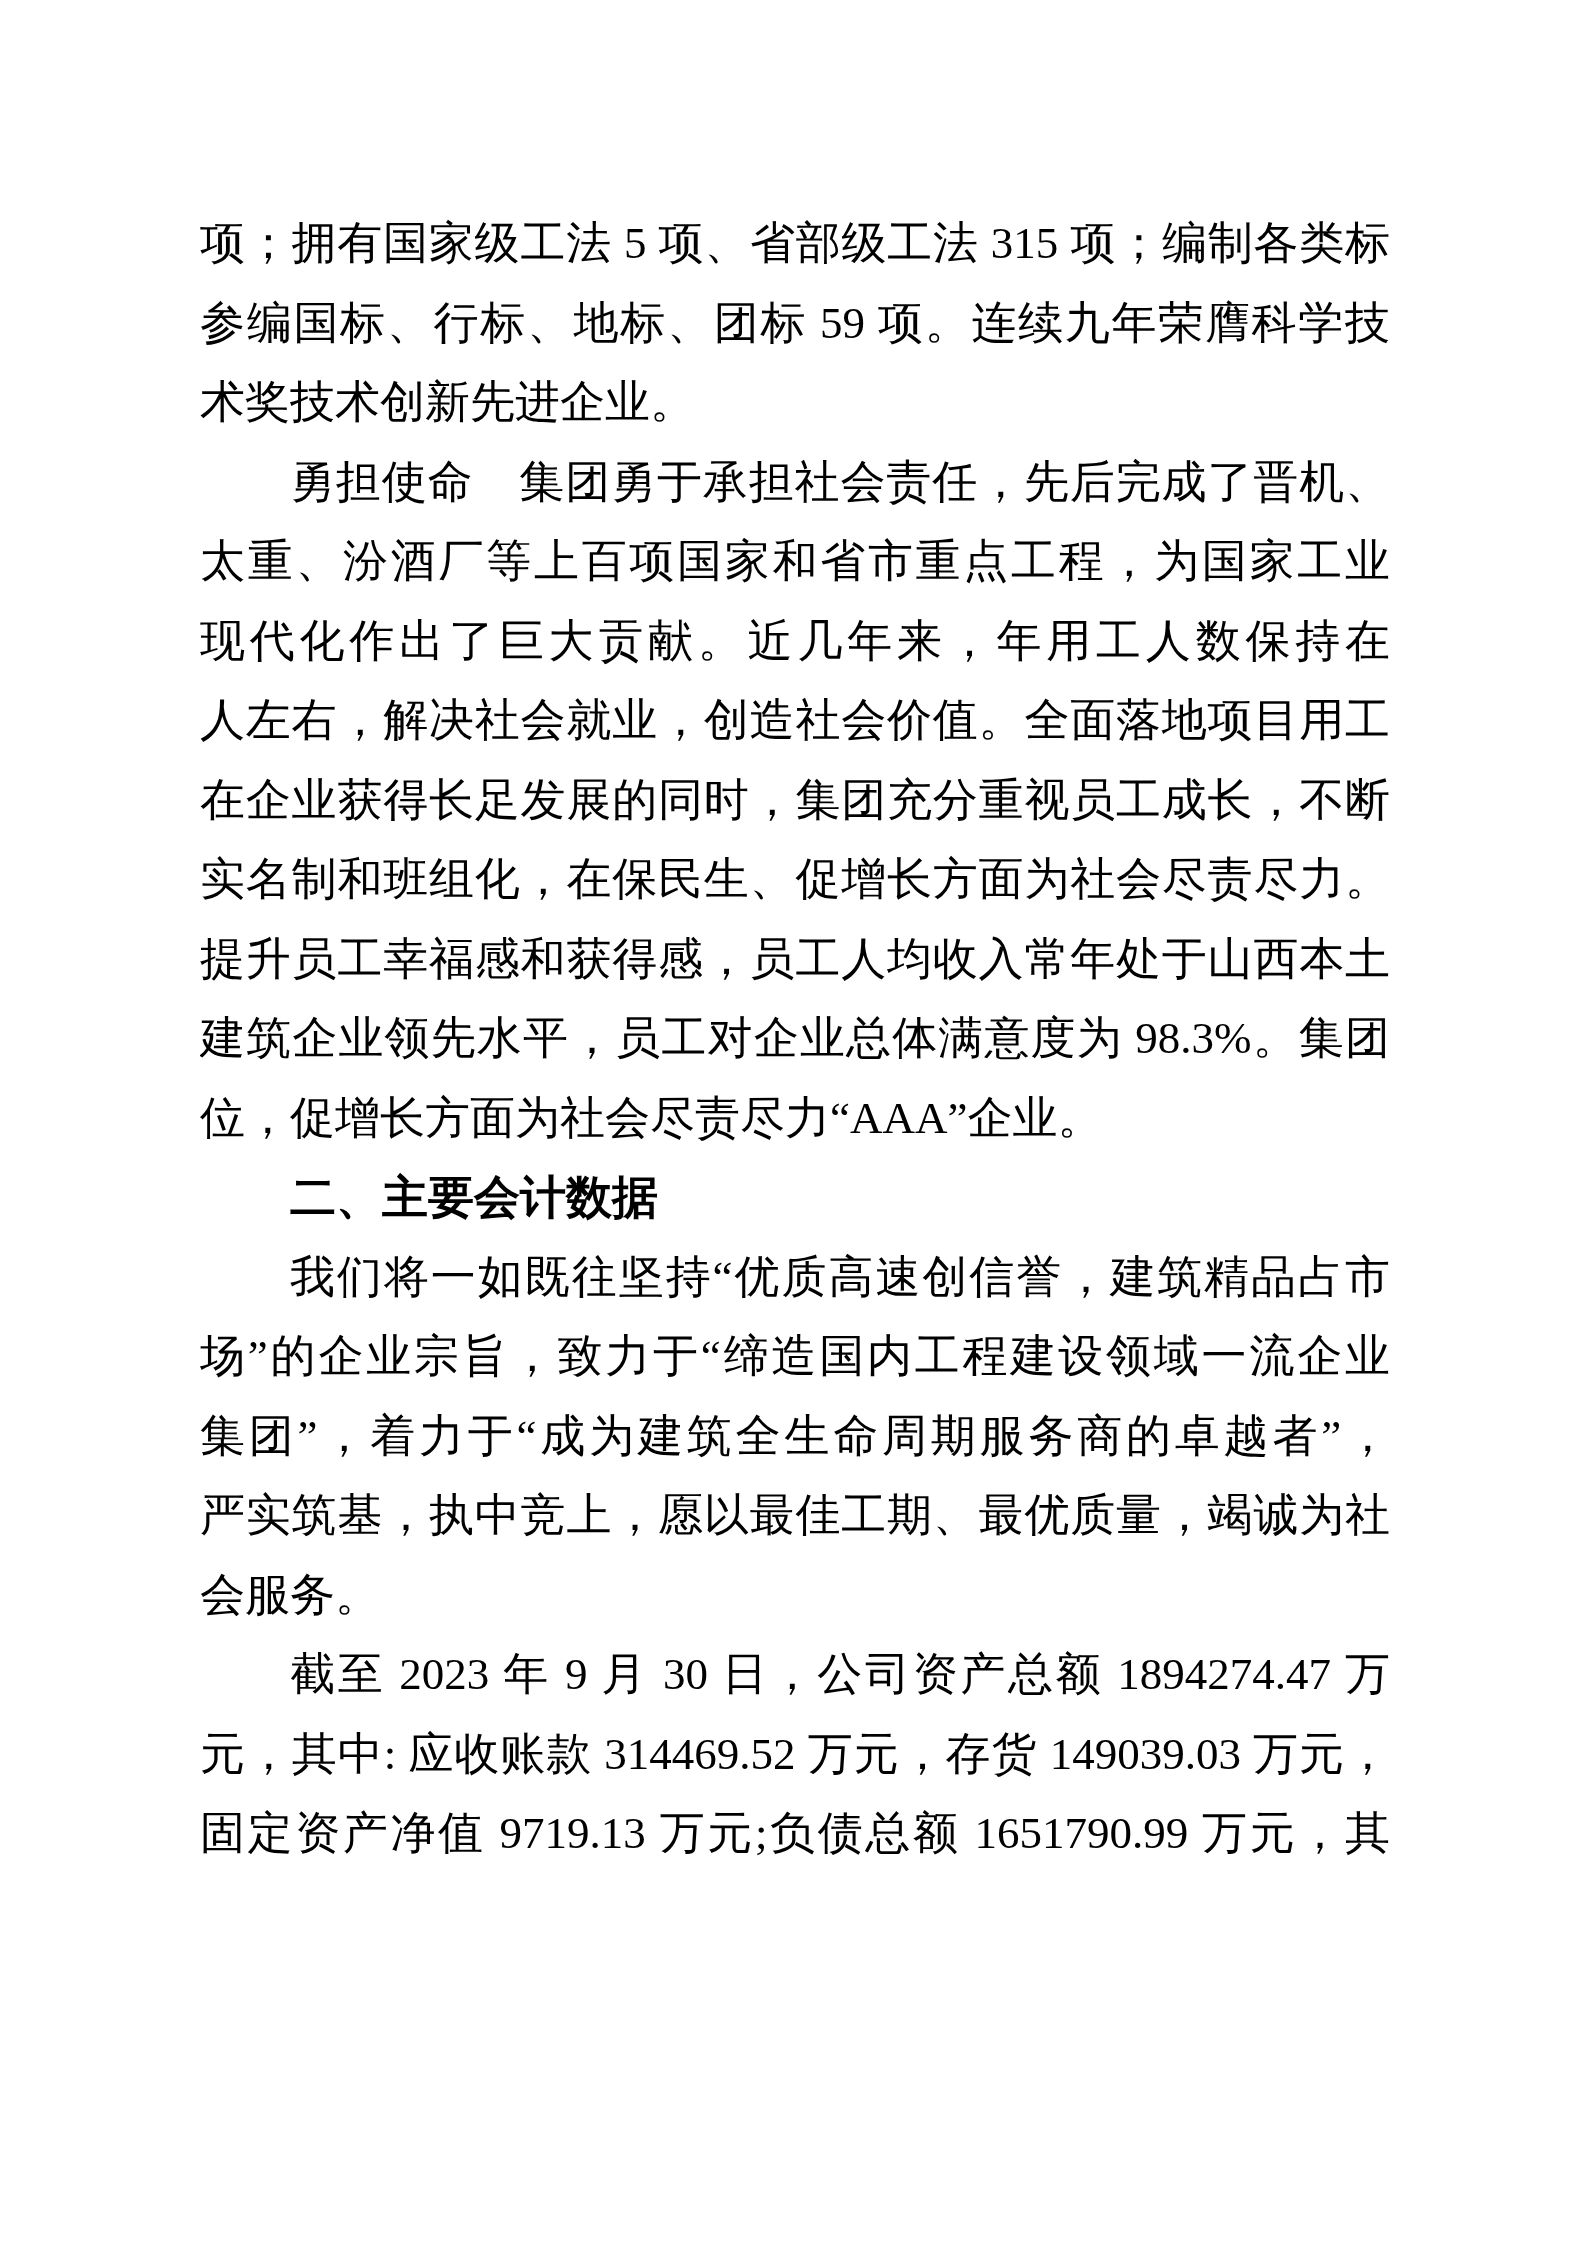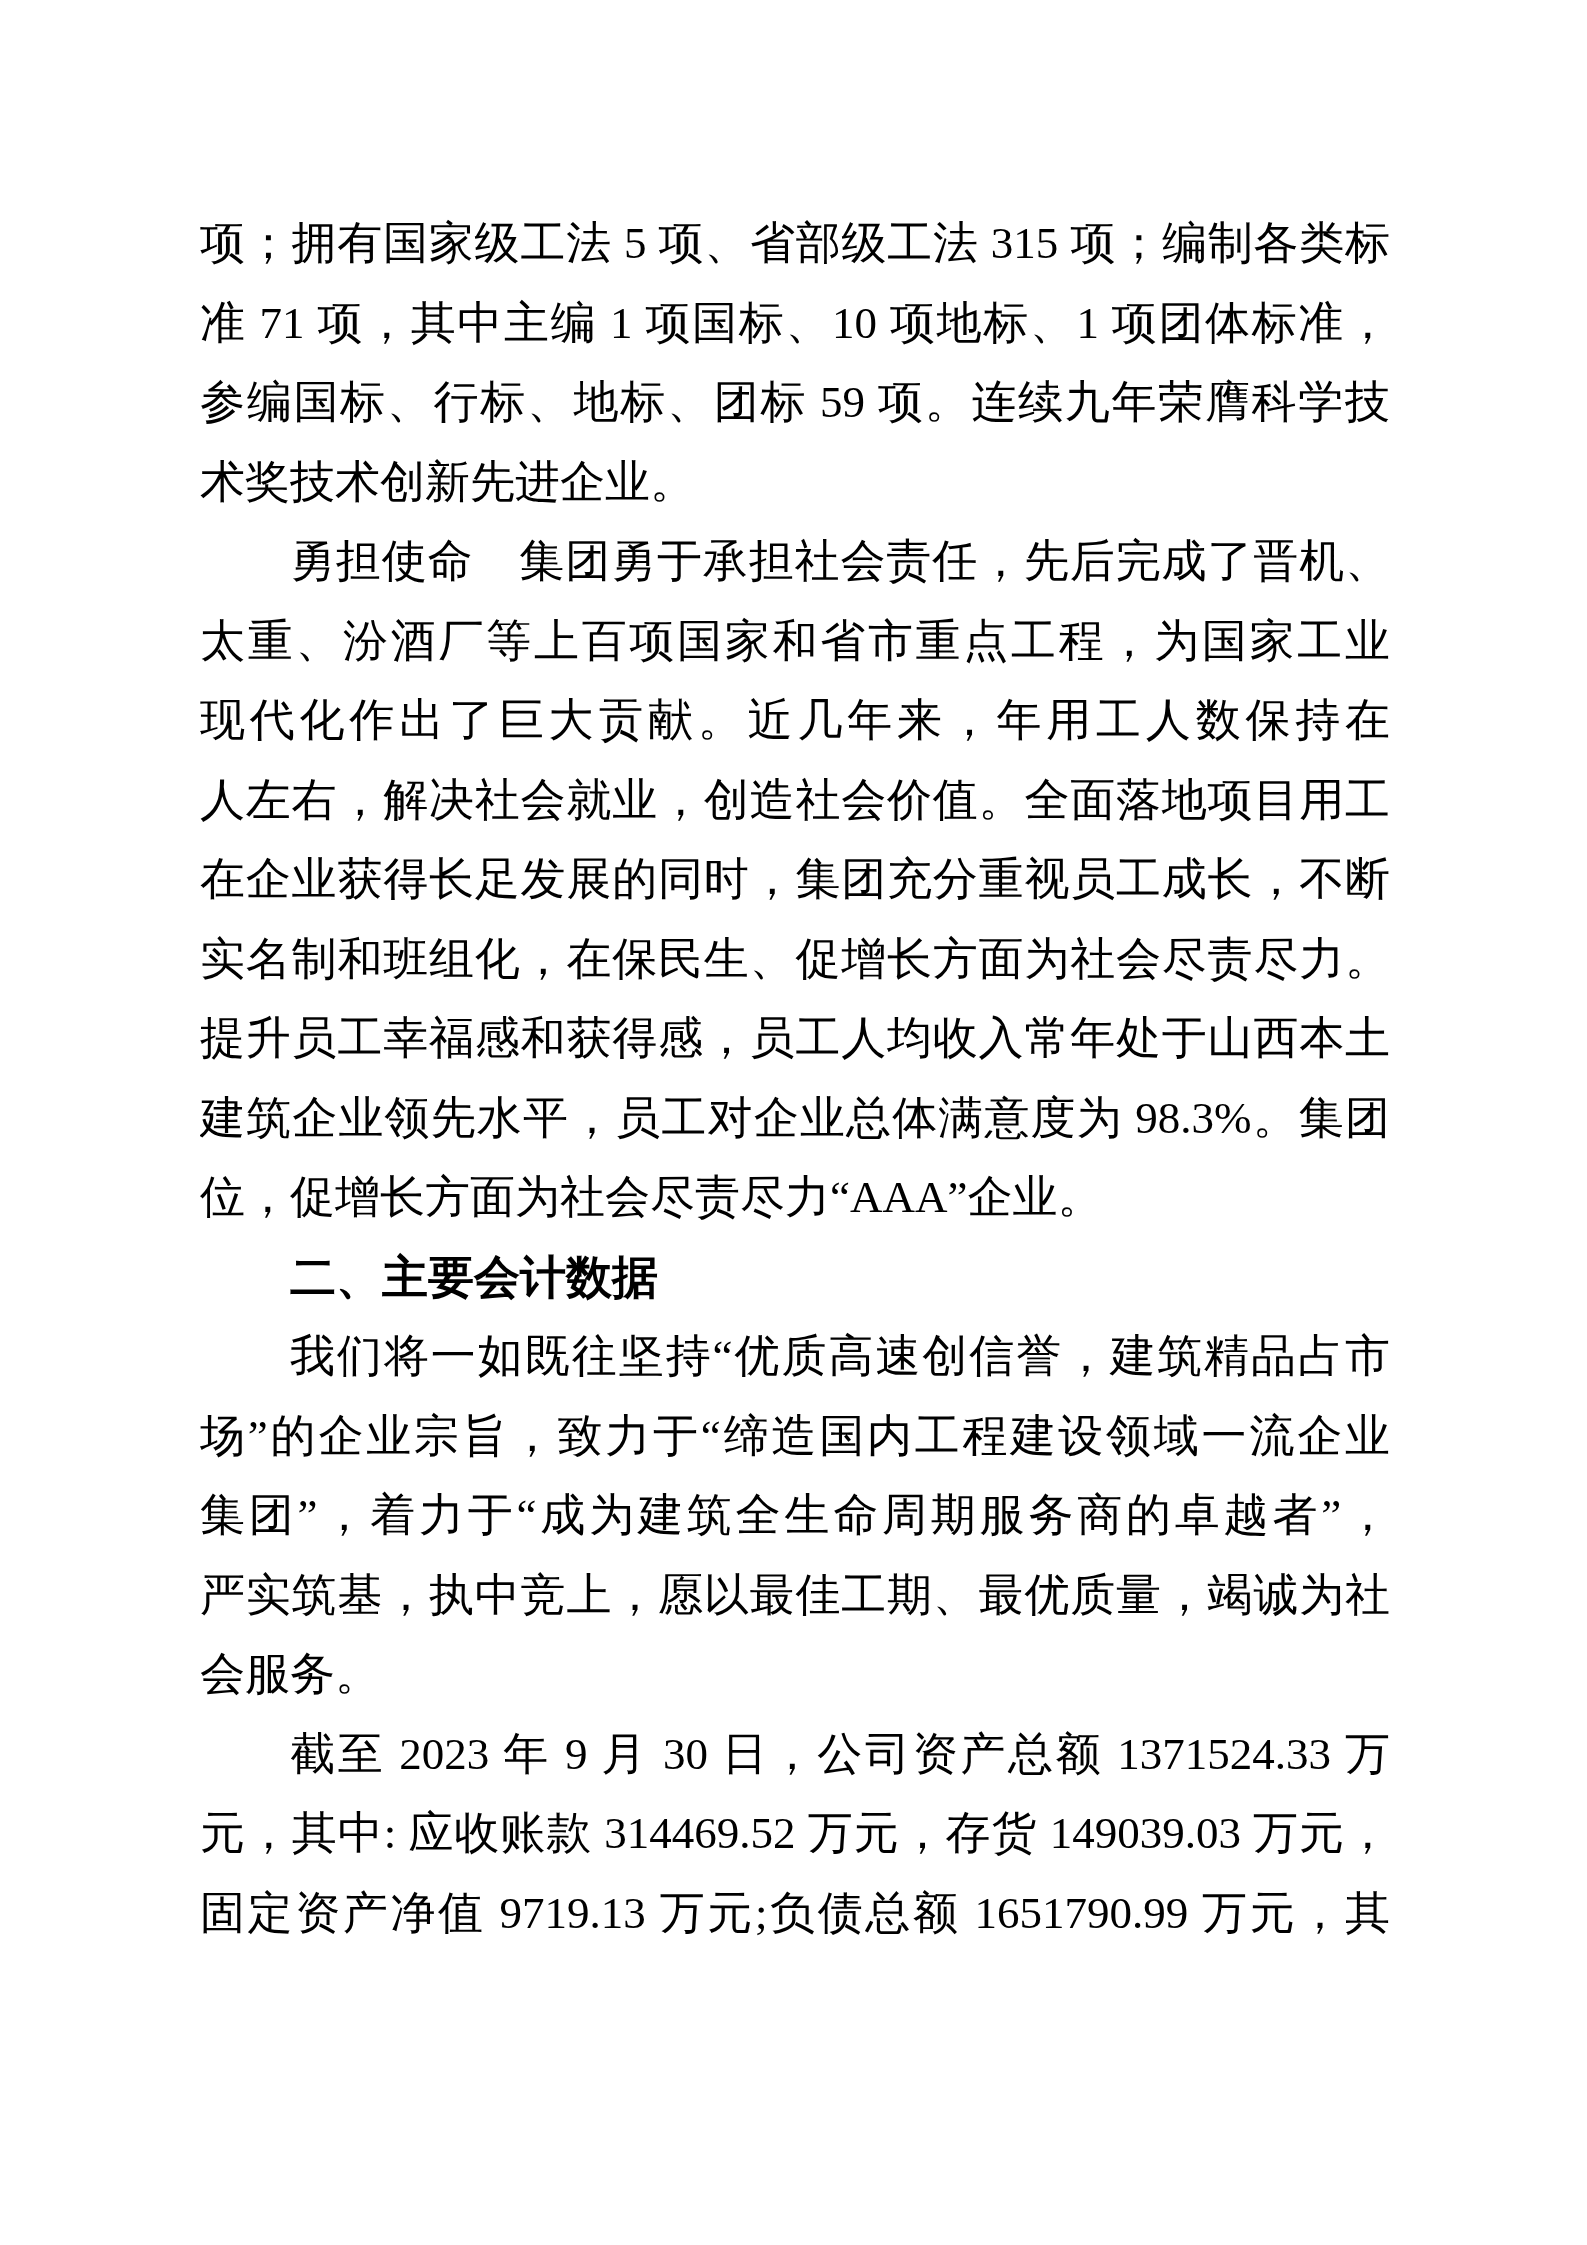--- a/index.html
+++ b/index.html
@@ -45,21 +45,20 @@
     text-align-last: left;
   }
 </style>
 </head>
 <body>
 
 <div class="page">
   <div class="doc-body" id="doc-body">
       <div class="para">
         <div class="line stretch">项；拥有国家级工法 5 项、省部级工法 315 项；编制各类标</div>
-        <div class="line stretch">准 71 项，其中主编 1 项国标、10 项地标、1 项团体标准，</div>
         <div class="line stretch">参编国标、行标、地标、团标 59 项。连续九年荣膺科学技</div>
         <div class="line">术奖技术创新先进企业。</div>
       </div>
       <div class="para">
         <div class="line stretch indent">勇担使命　集团勇于承担社会责任，先后完成了晋机、</div>
         <div class="line stretch">太重、汾酒厂等上百项国家和省市重点工程，为国家工业化、</div>
         <div class="line stretch">现代化作出了巨大贡献。近几年来，年用工人数保持在 30000</div>
         <div class="line stretch">人左右，解决社会就业，创造社会价值。全面落地项目用工</div>
         <div class="line stretch">在企业获得长足发展的同时，集团充分重视员工成长，不断</div>
         <div class="line stretch">实名制和班组化，在保民生、促增长方面为社会尽责尽力。</div>
@@ -71,18 +70,18 @@
         <div class="line indent">二、主要会计数据</div>
       </div>
       <div class="para">
         <div class="line stretch indent">我们将一如既往坚持“优质高速创信誉，建筑精品占市</div>
         <div class="line stretch">场”的企业宗旨，致力于“缔造国内工程建设领域一流企业</div>
         <div class="line stretch">集团”，着力于“成为建筑全生命周期服务商的卓越者”，</div>
         <div class="line stretch">严实筑基，执中竞上，愿以最佳工期、最优质量，竭诚为社</div>
         <div class="line">会服务。</div>
       </div>
       <div class="para">
-        <div class="line stretch indent">截至 2023 年 9 月 30 日，公司资产总额 1371524.33 万</div>
+        <div class="line stretch indent">截至 2023 年 9 月 30 日，公司资产总额 1894274.47 万</div>
         <div class="line stretch">元，其中: 应收账款 314469.52 万元，存货 149039.03 万元，</div>
         <div class="line stretch">固定资产净值 9719.13 万元;负债总额 1651790.99 万元，其</div>
       </div>
     </div>
 </div>
 
 </body></html>

